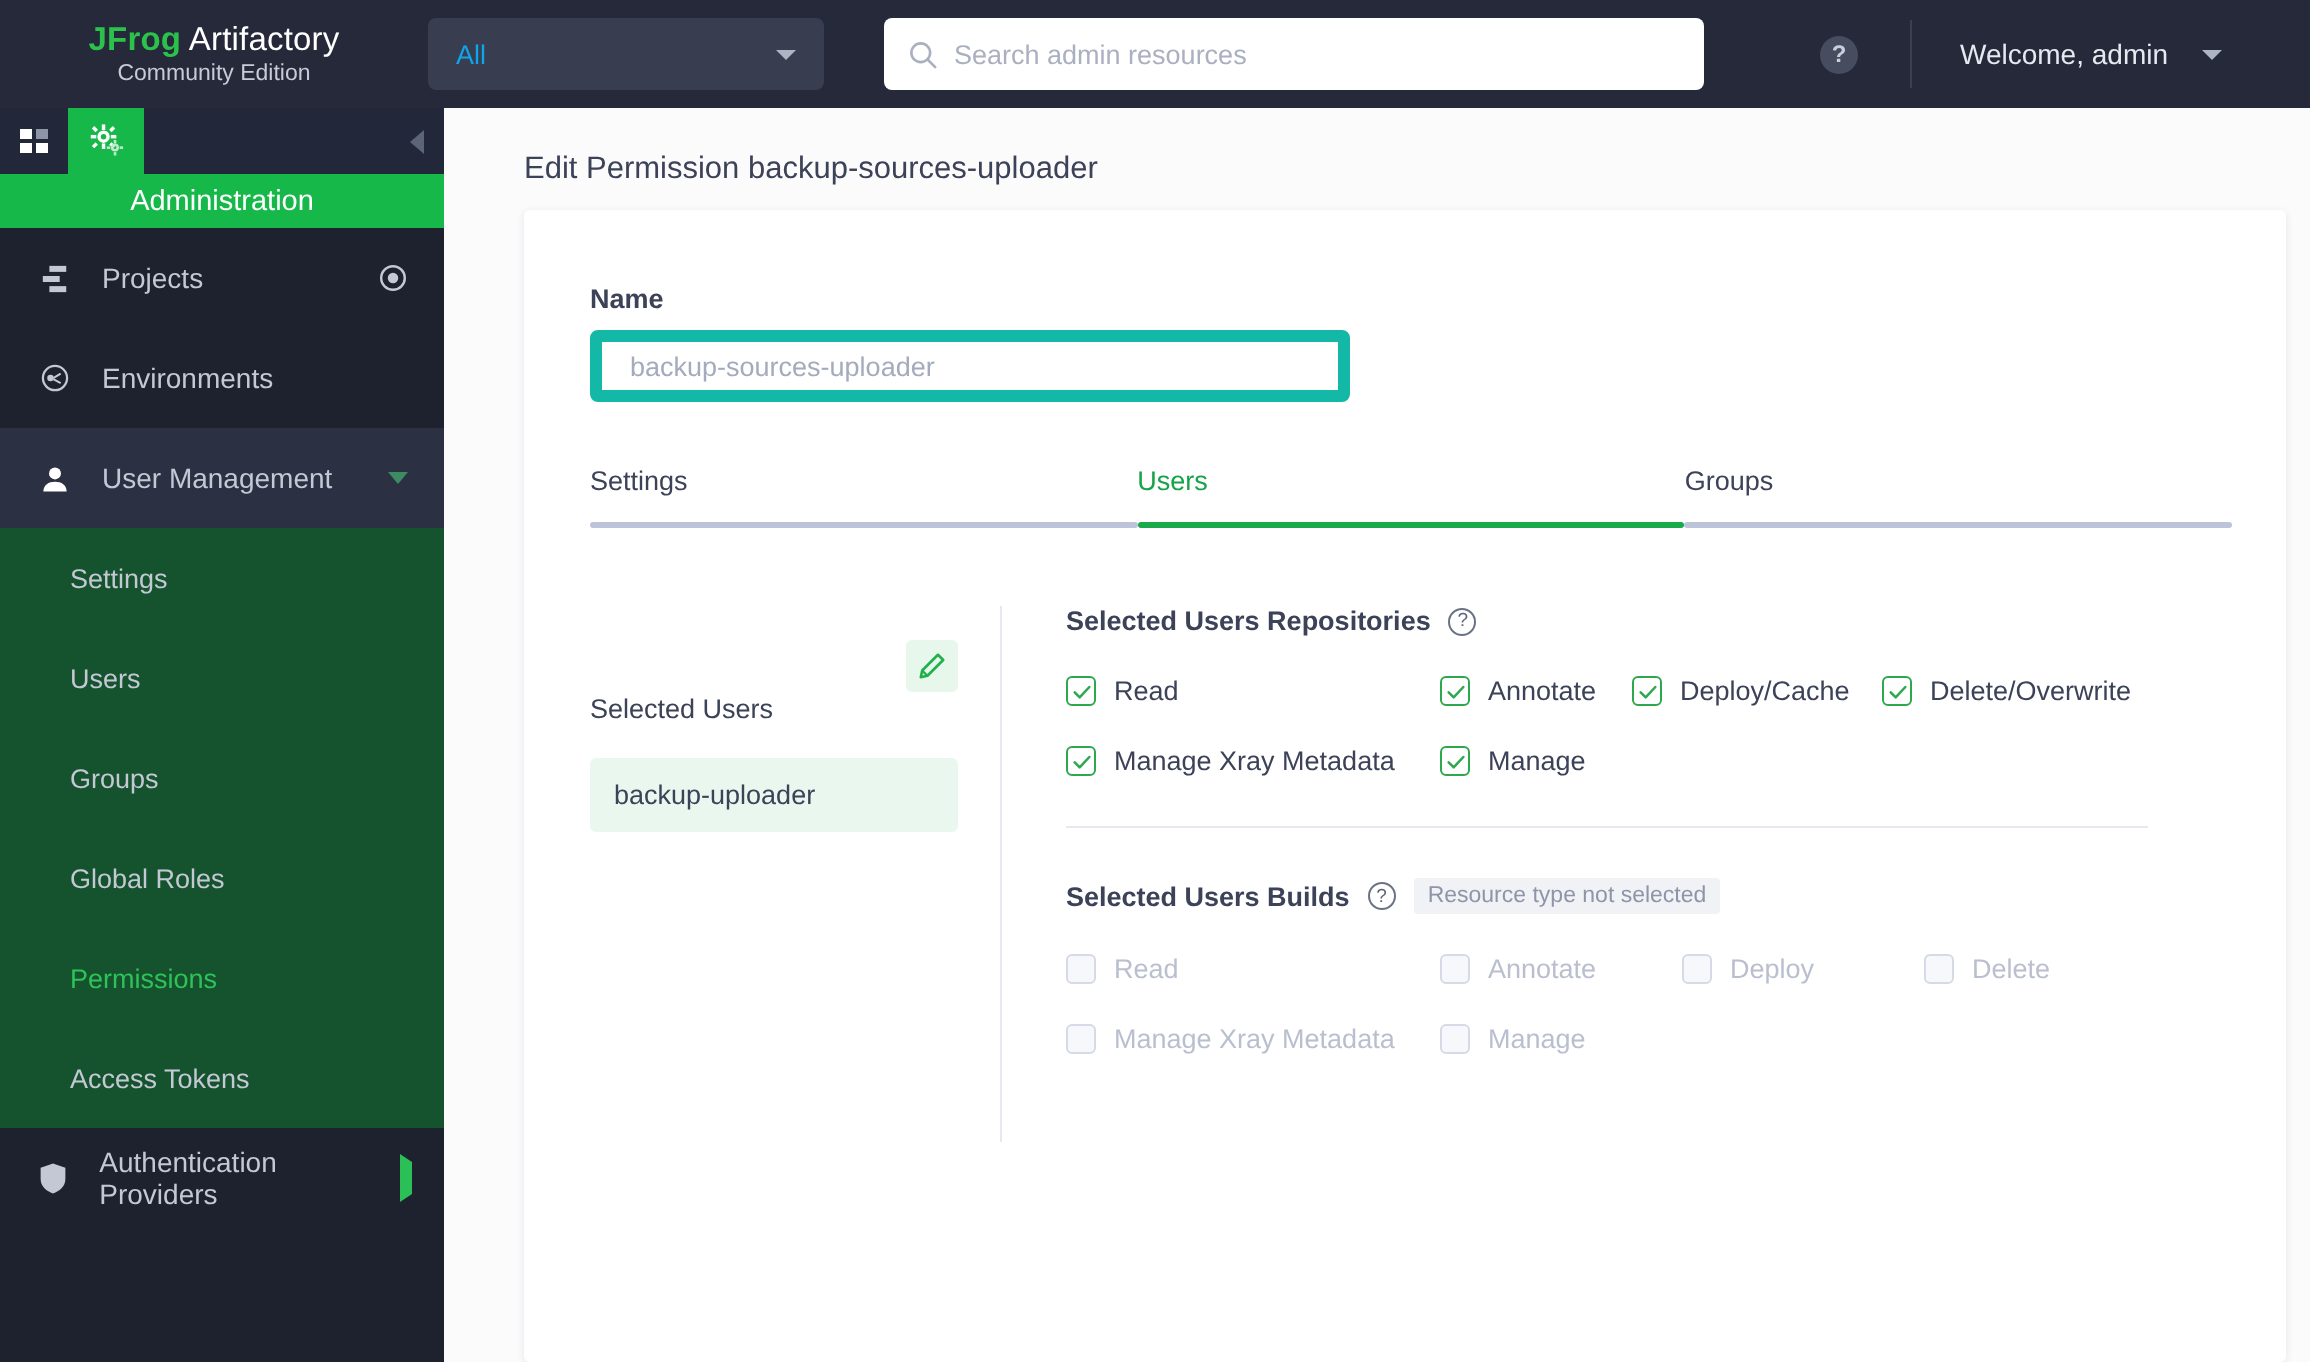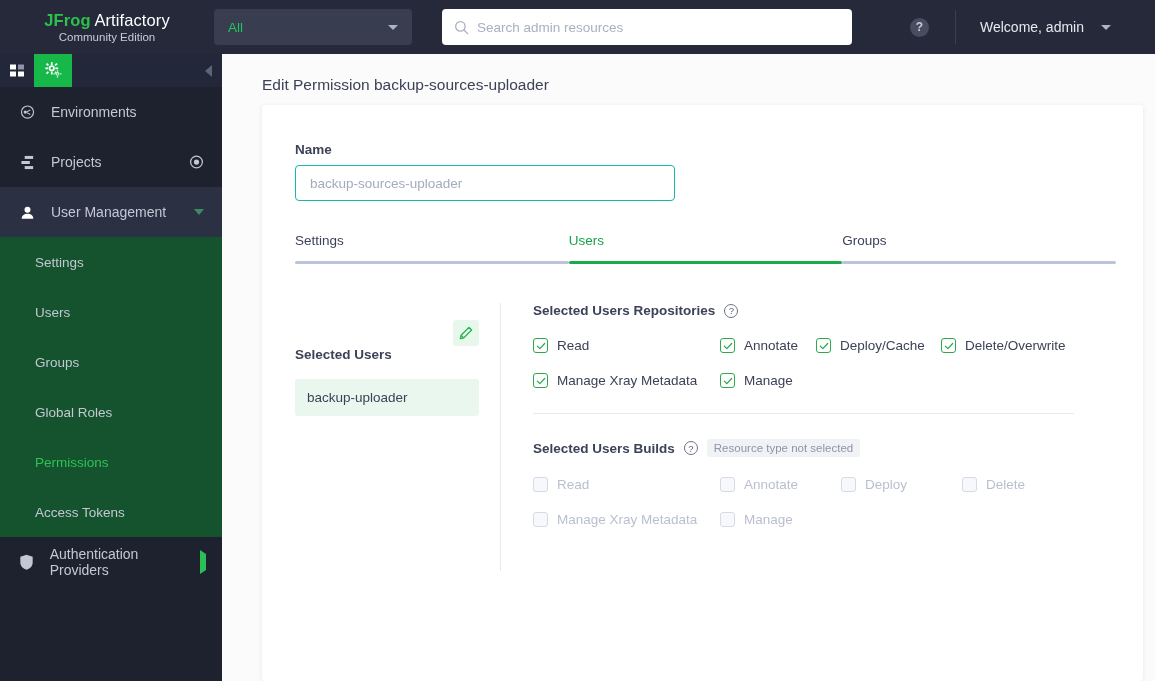--- a/index.html
+++ b/index.html
@@ -23,21 +23,21 @@
   }
   .brand-line1 { font-size: 16.5px; color: #ffffff; letter-spacing: .1px; white-space: nowrap;}
   .brand-jfrog { color: #2bc14a; font-weight: bold; }
   .brand-prod { color: #ffffff; font-weight: normal; }
   .brand-line2 { font-size: 11.5px; color: #c6cbd6; margin-top: 1px; }
 
   .scope-select {
     width: 198px; height: 36px; margin-left: 0px;
     background: #383d50; border-radius: 4px;
     display: flex; align-items: center; justify-content: space-between;
-    padding: 0 14px; color: #22c55e; font-size: 13.5px; cursor: pointer;
+    padding: 0 14px; color: #0ea5e9; font-size: 13.5px; cursor: pointer;
   }
   .caret-down {
     width: 0; height: 0; border-left: 5px solid transparent;
     border-right: 5px solid transparent; border-top: 5px solid #aeb4c2;
   }
 
   .searchbox {
     width: 410px; height: 36px; margin-left: 30px; background: #ffffff;
     border-radius: 4px; display: flex; align-items: center; padding: 0 12px;
   }
@@ -129,21 +129,21 @@
     position: absolute; left: 40px; top: 51px; width: 881px; height: 576px;
     background: #ffffff; border-radius: 3px;
     box-shadow: 0 1px 4px rgba(40,50,80,.10);
   }
   .field-label {
     font-size: 13.5px; color: #3c4257; font-weight: bold;
     margin: 37px 0 8px 33px;
   }
   .name-input {
     margin-left: 33px; width: 380px; height: 36px;
-    border: 1px solid #14b8a6; border-radius: 4px; padding: 0 14px;
+    border: 6px solid #14b8a6; border-radius: 4px; padding: 0 14px;
     font-size: 13.5px; color: #a4abbd; outline: none;
     font-family: "Liberation Sans", sans-serif; background: #ffffff;
   }
   .name-input::placeholder { color: #a4abbd; }
 
   .tabs {
     margin: 32px 0 0 33px; width: 821px; display: flex;
   }
   .tab { width: 284px; margin-right: 0; cursor: pointer; }
   .tab + .tab { margin-left: 0px; }
@@ -151,21 +151,21 @@
   .tab.active .tab-label { color: #16a34a; }
   .tab-underline { height: 3px; background: #bcc4da; border-radius: 2px; }
   .tab.active .tab-underline { background: #1aa94b; height: 3px; }
 
   .panes { display: flex; margin-top: 39px; }
   .left-pane { width: 200px; padding-left: 33px; }
   .pane-head {
     display: flex; align-items: center; justify-content: space-between;
     width: 184px;
   }
-  .pane-title { font-size: 13.5px; color: #3c4257; font-weight: bold; margin-top: 44px; }
+  .pane-title { font-size: 13.5px; color: #3c4257; font-weight: normal; margin-top: 44px; }
   .edit-btn {
     width: 26px; height: 26px; background: #e7f7ec; border-radius: 3px;
     display: flex; align-items: center; justify-content: center; cursor: pointer;
   }
   .user-chip {
     margin-top: 17px; width: 184px; height: 37px; background: #e9f7ee;
     border-radius: 3px; display: flex; align-items: center; padding: 11px 12px;
     font-size: 13.5px; color: #3c4257; cursor: pointer;
   }
   .vdivider { width: 1px; background: #e6e9f0; margin-left: 38px; height: 268px; }
@@ -262,50 +262,51 @@
             <rect x="14.9" y="10.4" width="1.5" height="2"></rect>
               <rect x="14.9" y="17.4" width="1.5" height="2"></rect>
             <rect x="10.9" y="14.1" width="2" height="1.5"></rect>
               <rect x="18.3" y="14.1" width="2" height="1.5"></rect>
           </g>
         </svg>
       </div>
       <div class="collapse-arrow"></div>
     </div>
 
+    <div class="admin-banner">Administration</div>
 
     <div class="nav">
+
+      <div class="nav-item">
+        <span class="nav-icon">
+          <svg width="15" height="15" viewBox="0 0 16 16">
+            <rect x="5" y="1" width="9" height="3.2" fill="#c3c8d4"></rect>
+            <rect x="1.5" y="6.4" width="9" height="3.2" fill="#c3c8d4"></rect>
+            <rect x="5" y="11.8" width="9" height="3.2" fill="#c3c8d4"></rect>
+          </svg>
+        </span>
+        <span>Projects</span>
+        <span class="nav-right">
+          <svg width="15" height="15" viewBox="0 0 16 16">
+            <circle cx="8" cy="8" r="6.3" fill="none" stroke="#c3c8d4" stroke-width="1.3"></circle>
+            <circle cx="8" cy="8" r="2.8" fill="#c3c8d4"></circle>
+          </svg>
+        </span>
+      </div>
 
       <div class="nav-item">
         <span class="nav-icon">
           <svg width="17" height="17" viewBox="0 0 18 18">
             <circle cx="9" cy="8.5" r="6.4" fill="none" stroke="#c3c8d4" stroke-width="1.2"></circle>
             <circle cx="6.6" cy="8.5" r="1.7" fill="#c3c8d4"></circle>
             <line x1="8.1" y1="8.5" x2="12" y2="6.2" stroke="#c3c8d4" stroke-width="1.1"></line>
             <line x1="8.1" y1="9.1" x2="12" y2="11.2" stroke="#c3c8d4" stroke-width="1.1"></line>
           </svg>
         </span>
         <span>Environments</span>
-      </div>
-
-      <div class="nav-item">
-        <span class="nav-icon">
-          <svg width="15" height="15" viewBox="0 0 16 16">
-            <rect x="5" y="1" width="9" height="3.2" fill="#c3c8d4"></rect>
-            <rect x="1.5" y="6.4" width="9" height="3.2" fill="#c3c8d4"></rect>
-            <rect x="5" y="11.8" width="9" height="3.2" fill="#c3c8d4"></rect>
-          </svg>
-        </span>
-        <span>Projects</span>
-        <span class="nav-right">
-          <svg width="15" height="15" viewBox="0 0 16 16">
-            <circle cx="8" cy="8" r="6.3" fill="none" stroke="#c3c8d4" stroke-width="1.3"></circle>
-            <circle cx="8" cy="8" r="2.8" fill="#c3c8d4"></circle>
-          </svg>
-        </span>
       </div>
 
 
       <div class="nav-item active-parent">
         <span class="nav-icon">
           <svg width="15" height="15" viewBox="0 0 16 16">
             <circle cx="8" cy="5" r="3.2" fill="#ffffff"></circle>
             <path d="M1.8 14.6c0-3.5 2.8-5.2 6.2-5.2s6.2 1.7 6.2 5.2z" fill="#ffffff"></path>
           </svg>
         </span>

